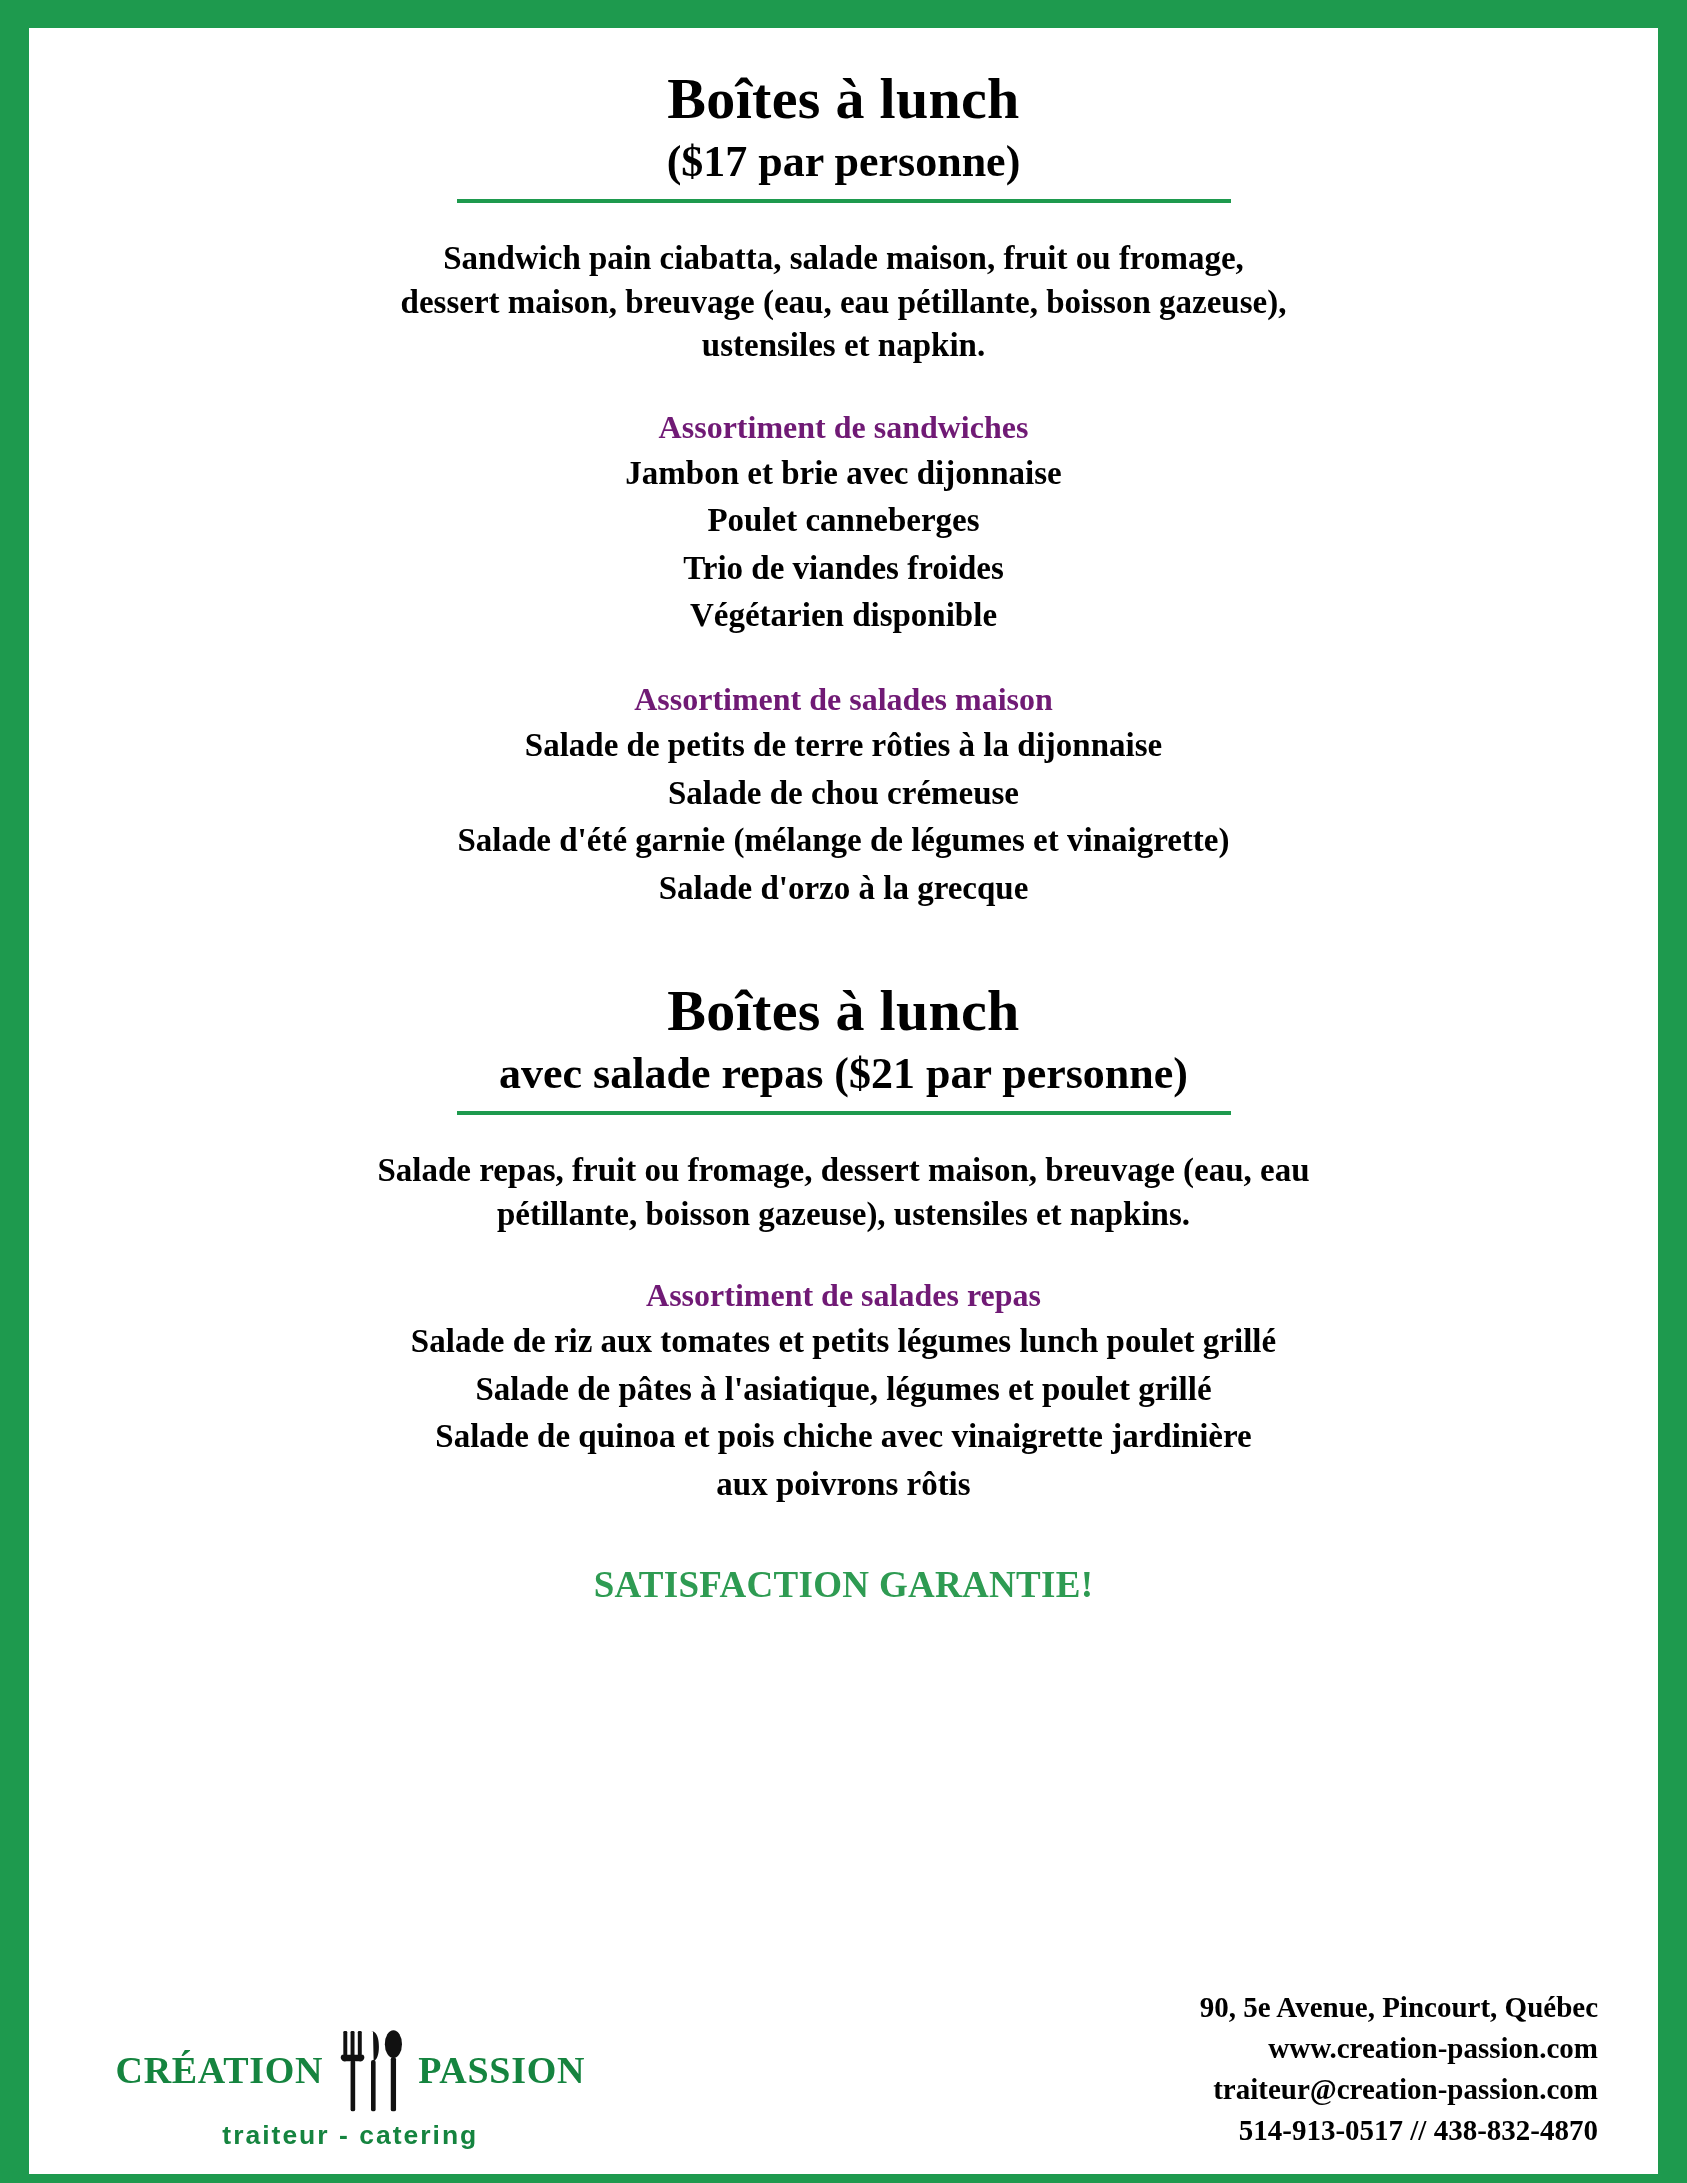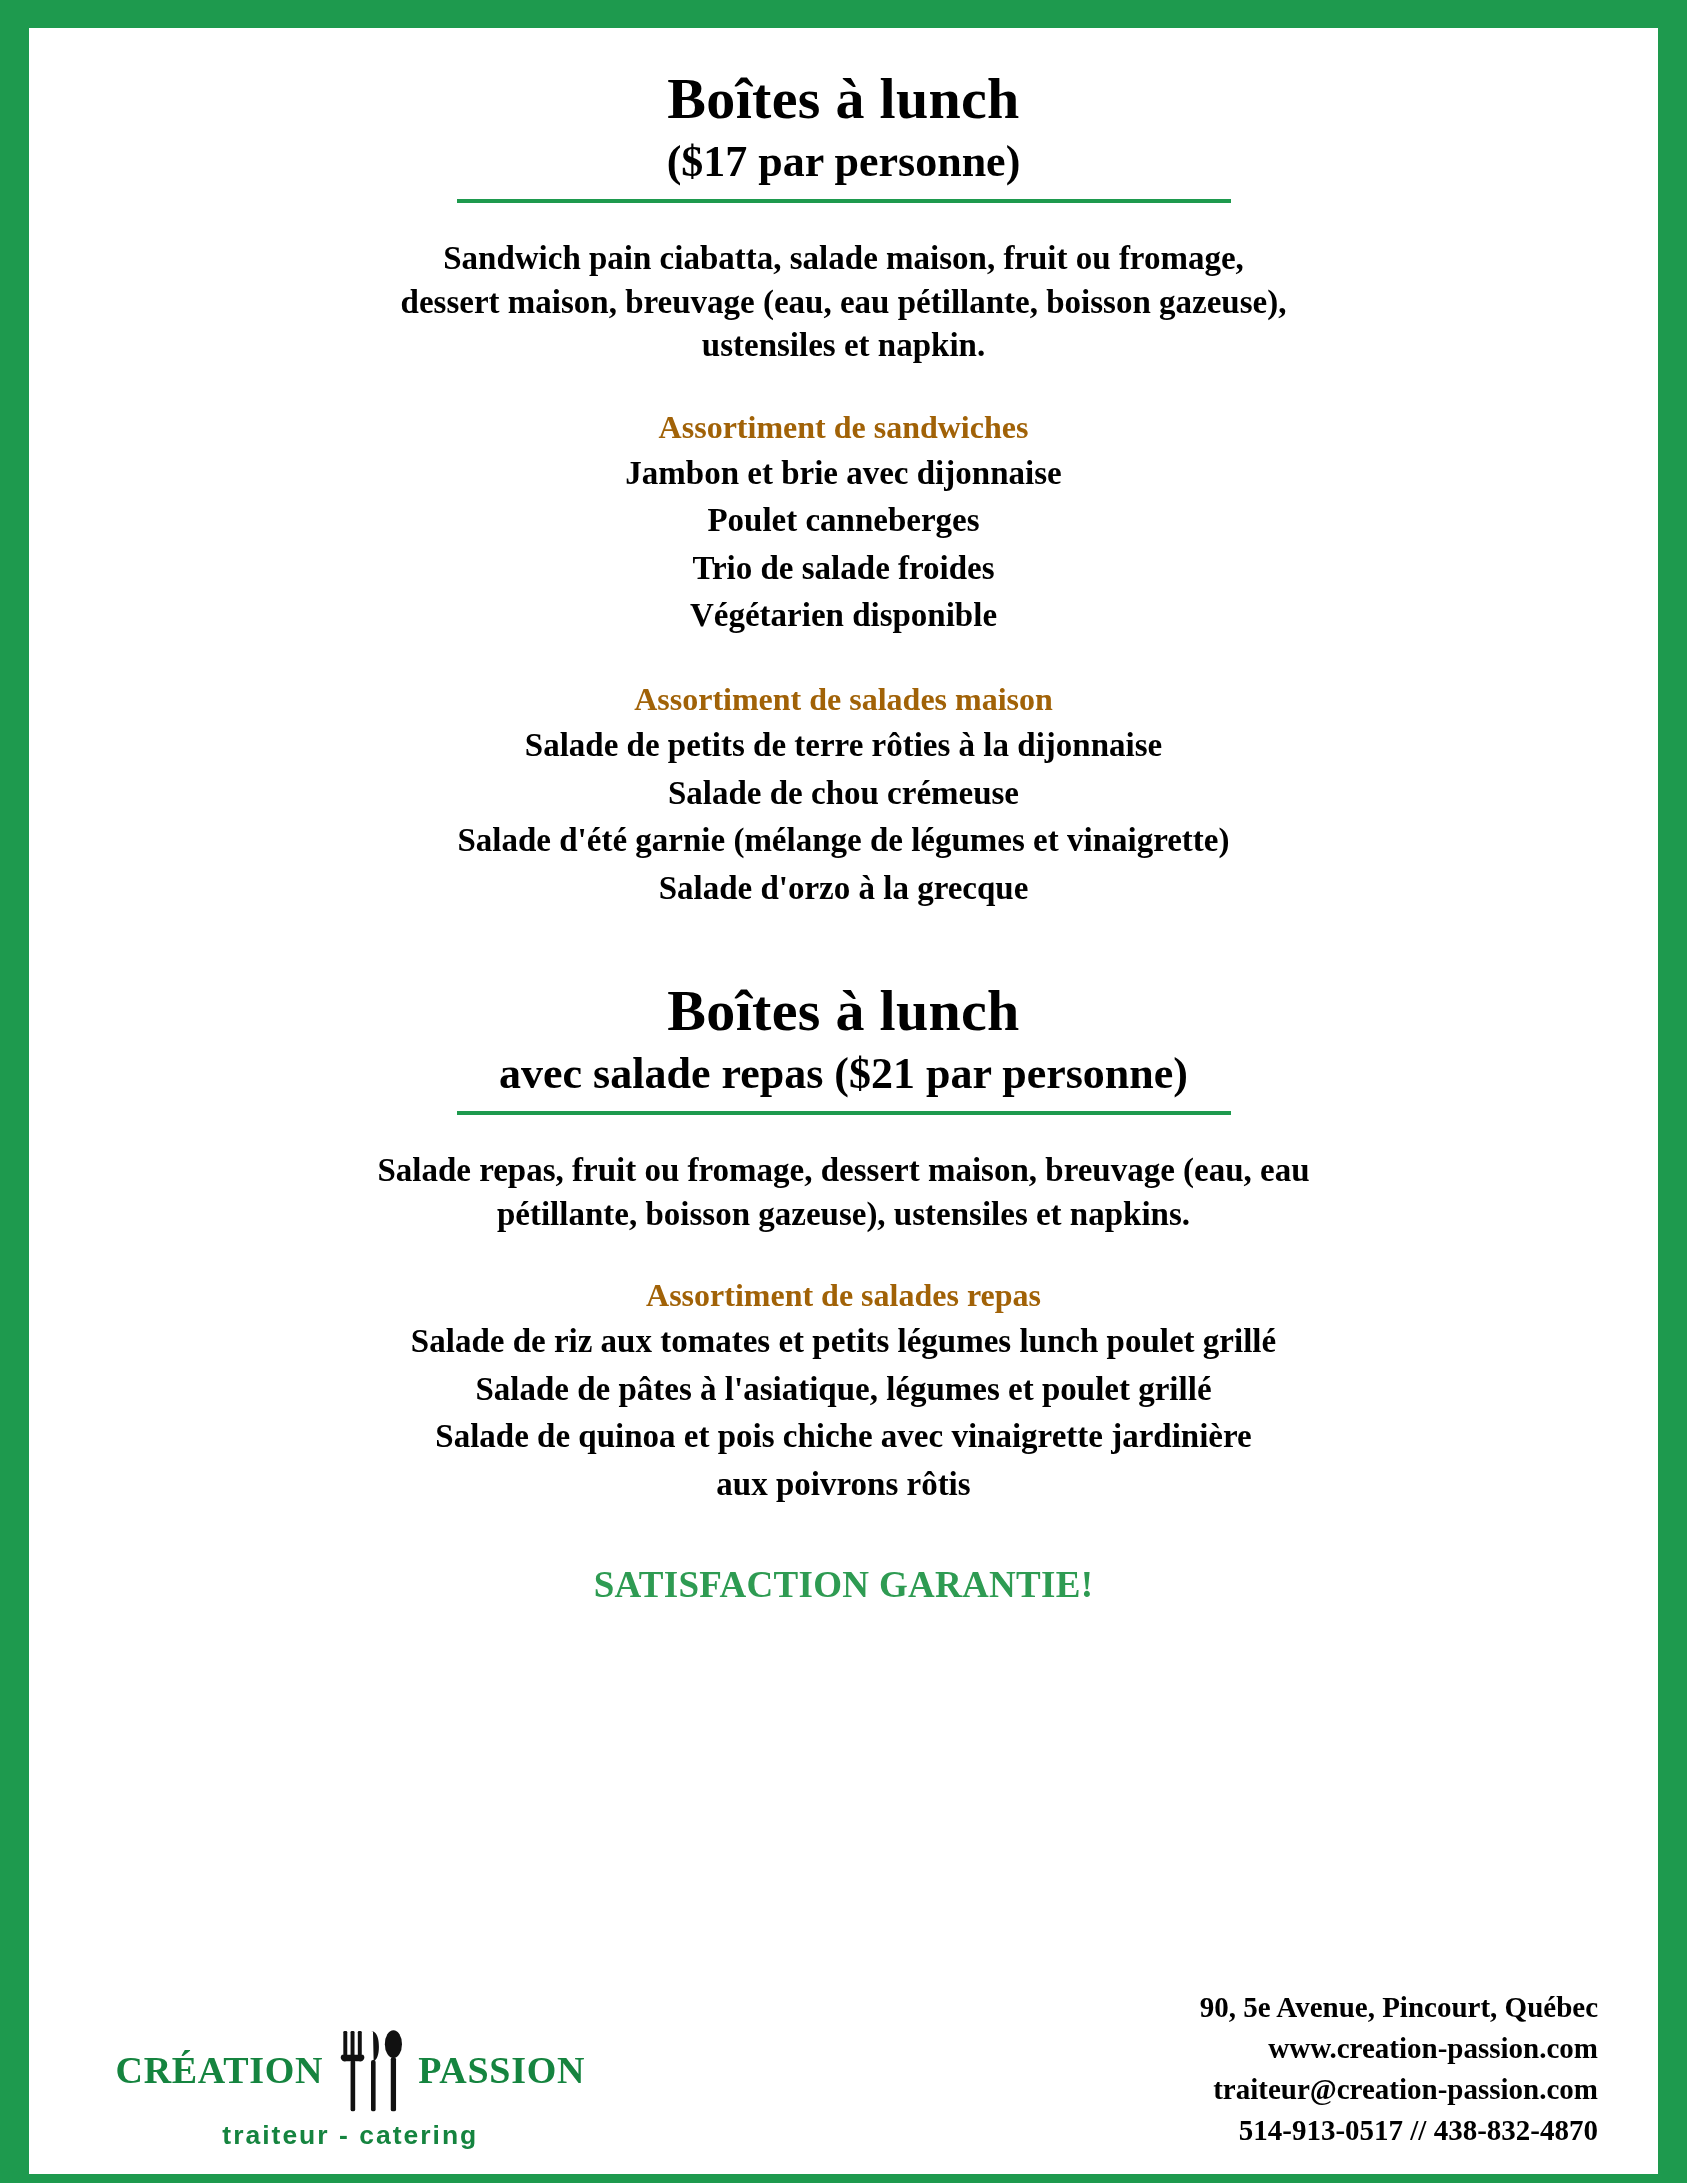--- a/index.html
+++ b/index.html
@@ -61,21 +61,21 @@
     font-size: 33px;
     line-height: 1.32;
     margin: 34px auto 0 auto;
     max-width: 1191px;
   }
 
   .section-head {
     font-family: "Liberation Serif", serif;
     font-weight: bold;
     font-size: 32px;
-    color: #a16207;
+    color: #701a75;
     margin: 41px 0 0 0;
   }
 
   .item-list {
     list-style: none;
     margin: 4px 0 0 0;
     padding: 0;
   }
   .item-list li {
     font-family: "Liberation Serif", serif;
@@ -158,21 +158,21 @@
     <div class="intro">
       <div>Sandwich pain ciabatta, salade maison, fruit ou fromage,</div>
       <div>dessert maison, breuvage (eau, eau pétillante, boisson gazeuse),</div>
       <div>ustensiles et napkin.</div>
     </div>
 
     <div class="section-head">Assortiment de sandwiches</div>
     <ul class="item-list">
       <li>Jambon et brie avec dijonnaise</li>
       <li>Poulet canneberges</li>
-      <li>Trio de salade froides</li>
+      <li>Trio de viandes froides</li>
       <li>Végétarien disponible</li>
     </ul>
 
     <div class="section-head">Assortiment de salades maison</div>
     <ul class="item-list">
       <li>Salade de petits de terre rôties à la dijonnaise</li>
       <li>Salade de chou crémeuse</li>
       <li>Salade d'été garnie (mélange de légumes et vinaigrette)</li>
       <li>Salade d'orzo à la grecque</li>
     </ul>

